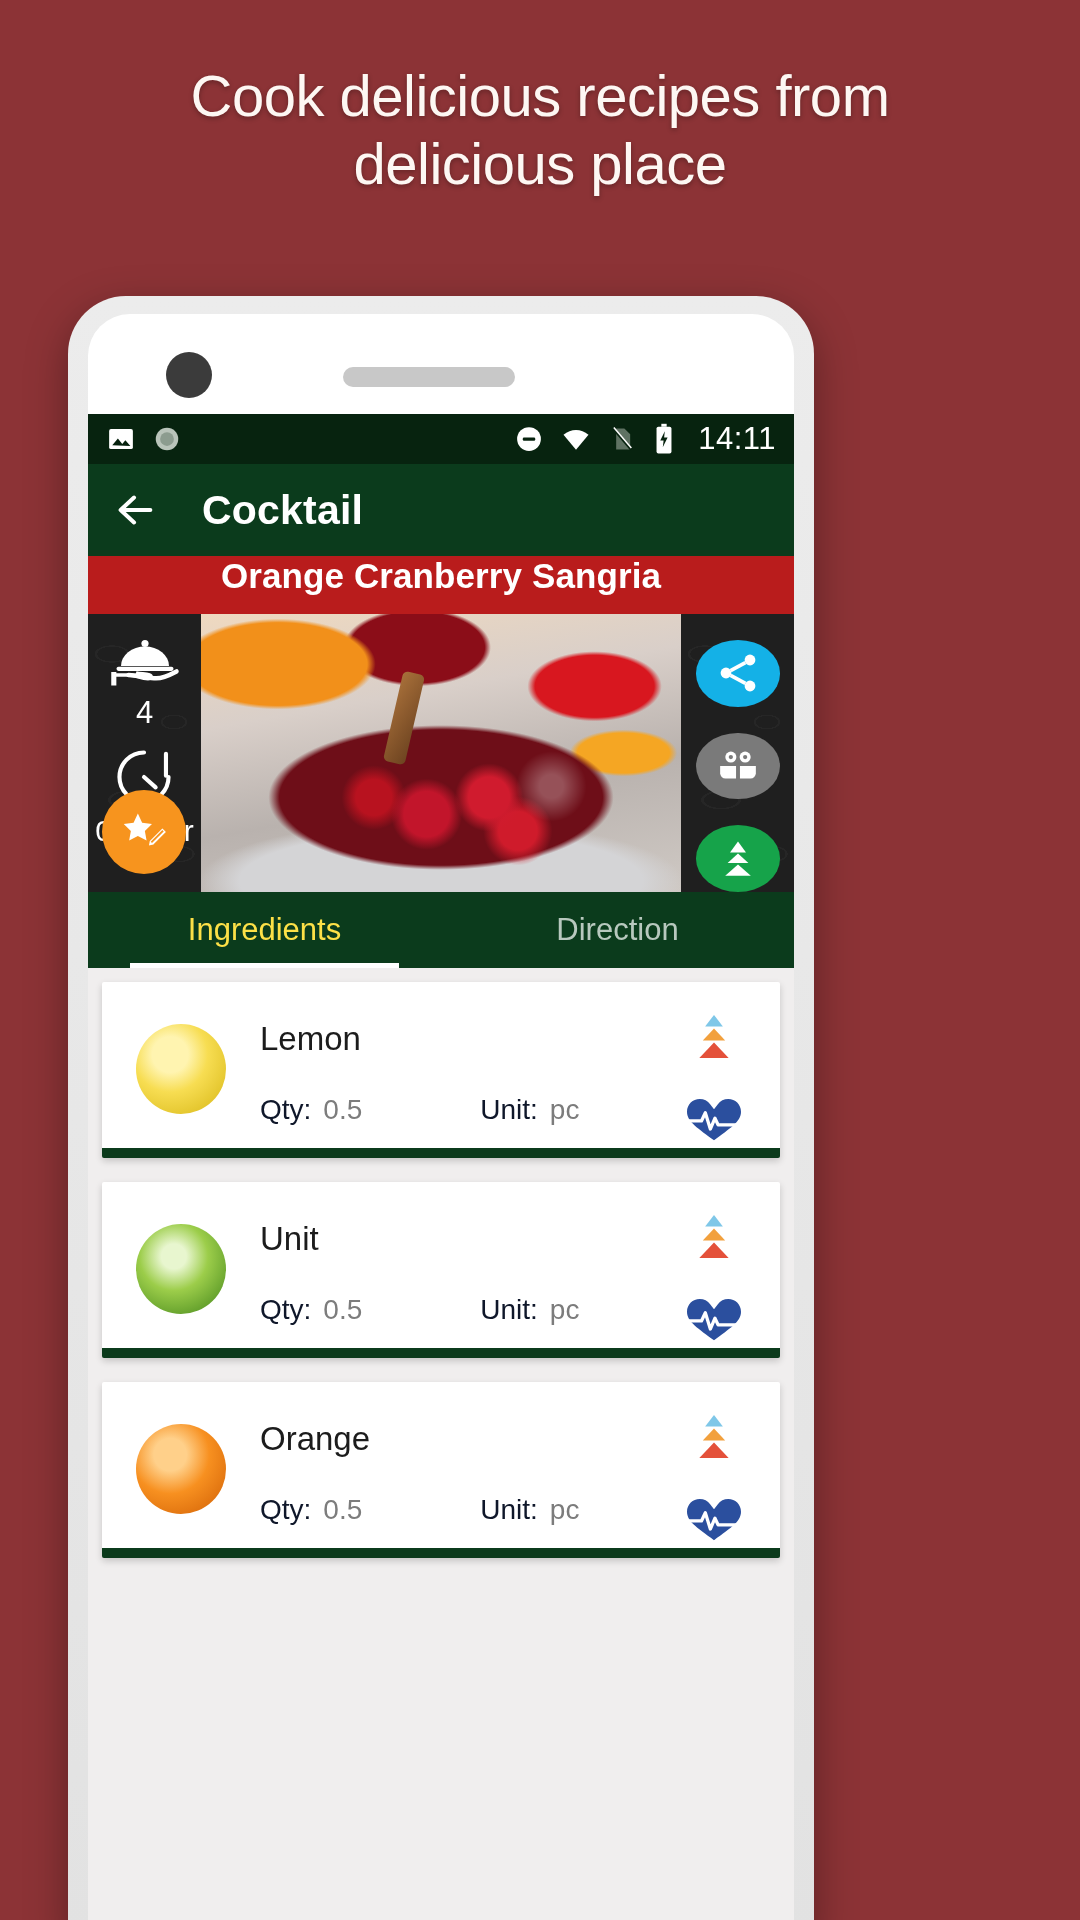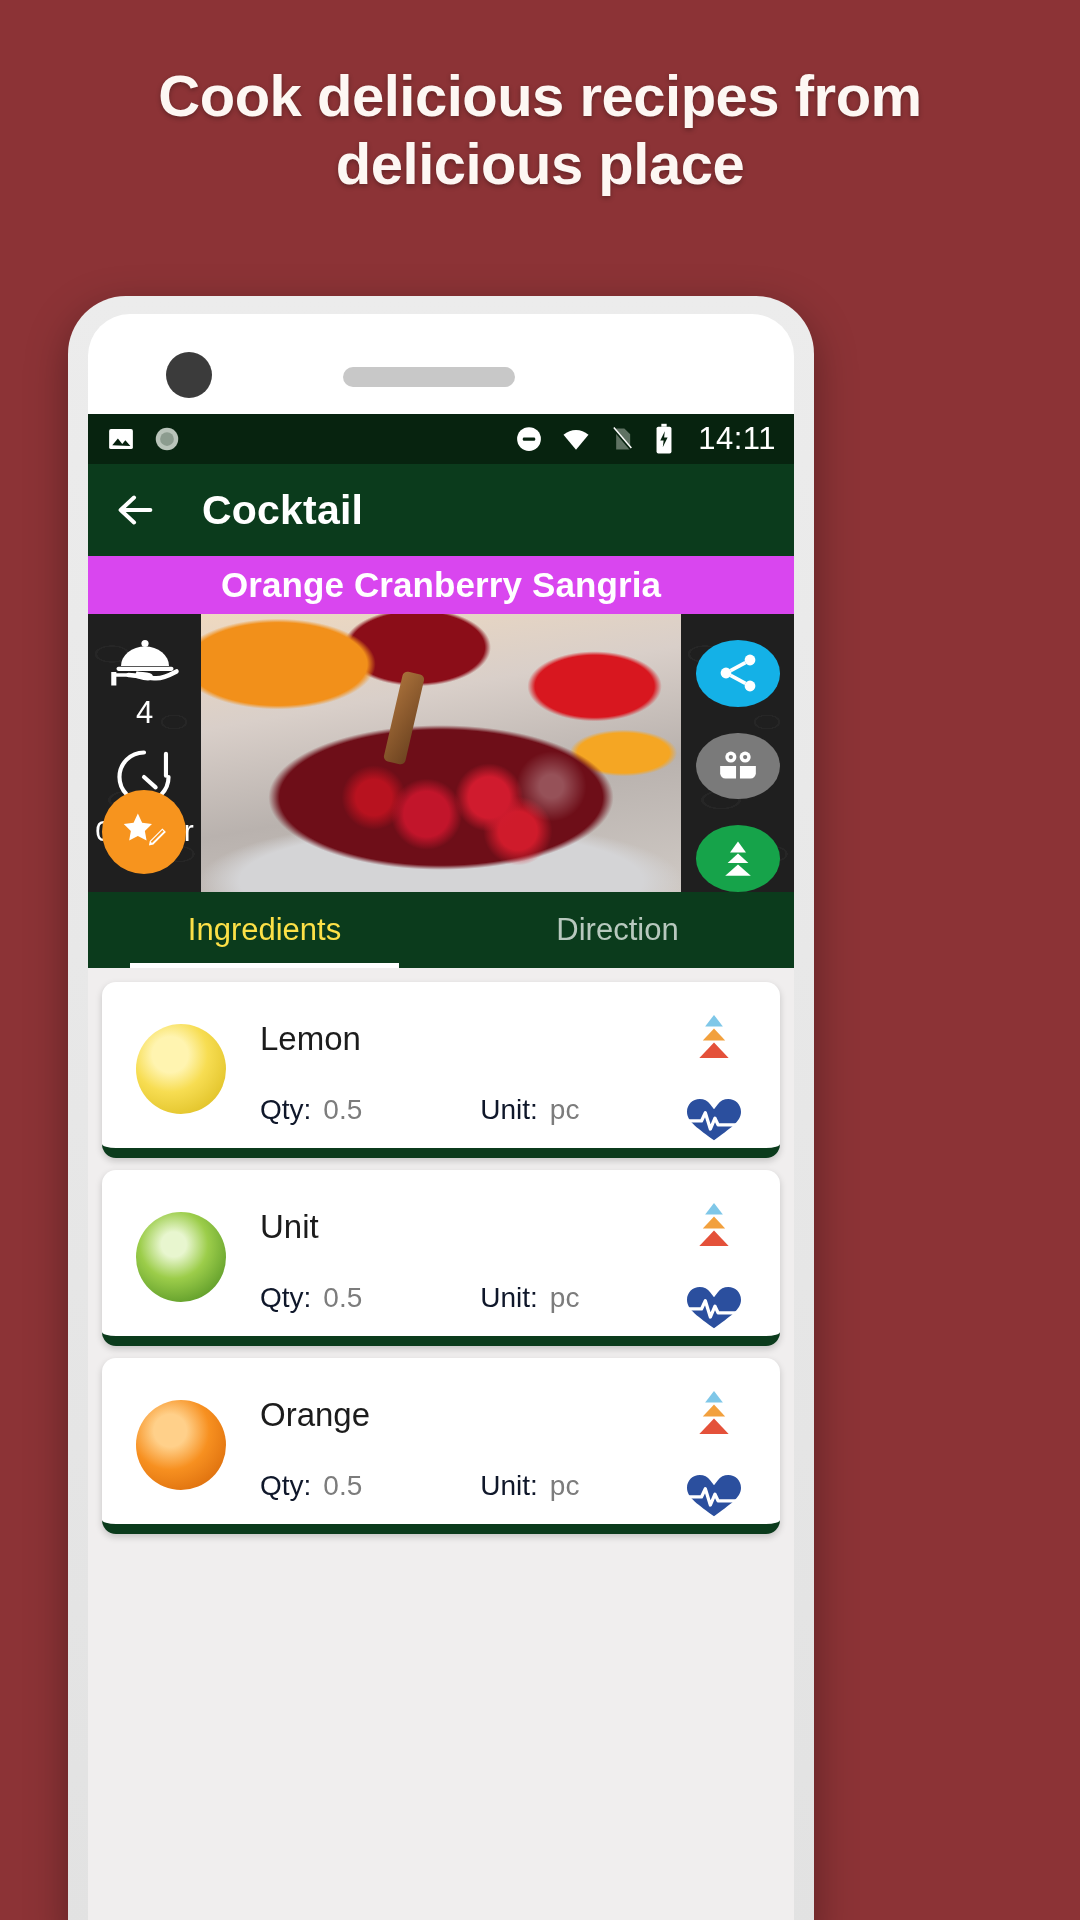--- a/index.html
+++ b/index.html
@@ -6,21 +6,21 @@
   html,body { width:1080px; height:1920px; overflow:hidden; }
   body {
     font-family:"Liberation Sans", sans-serif;
     background:#8c3336;
     position:relative;
   }
   
   .promo {
     position:absolute; top:62px; left:0; width:1080px;
     text-align:center; color:#fdf7f3;
-    font-size:58px; line-height:1.18; font-weight:700;
+    font-size:58px; line-height:1.18; font-weight:400;
     letter-spacing:-0.5px;
     text-shadow:0 2px 5px rgba(0,0,0,.30);
   }
   
   .phone {
     position:absolute; left:68px; top:296px;
     width:746px; height:1640px;
     background:linear-gradient(180deg,#ececec 0%,#e2e2e2 100%);
     border-radius:58px 58px 0 0;
     box-shadow:0 14px 42px rgba(0,0,0,.34);
@@ -65,22 +65,22 @@
     height:92px; background:#0b3b1c;
     display:flex; align-items:center; padding:0 24px;
   }
   .back-arrow { width:46px; height:46px; flex:0 0 auto; }
   .appbar-title {
     color:#ffffff; font-size:41px; font-weight:700;
     margin-left:44px; letter-spacing:.2px;
   }
   
   .recipe-title-bar {
-    background:#d946ef; height:58px;
-    display:flex; align-items:center; justify-content:center;
+    background:#b91c1c; height:58px;
+    display:flex; align-items:flex-start; justify-content:center;
   }
   .recipe-title {
     color:#ffffff; font-size:35px; font-weight:700; letter-spacing:.1px;
   }
   
   .hero { display:flex; height:278px; }
   .side-panel {
     width:113px; position:relative;
     background:#1f1f1f;
     overflow:hidden;
@@ -144,22 +144,22 @@
   }
   .tab span { font-size:31px; color:#b8c8be; }
   .tab.active span { color:#fde047; }
   .tab.active::after {
     content:""; position:absolute; bottom:0; left:12%; width:76%;
     height:5px; background:#ffffff;
   }
   
   .list { padding:14px 14px 0 14px; }
   .card {
-    background:#ffffff; border-radius:14px;
-    margin-bottom:12px; position:relative;
+    background:#ffffff; border-radius:2px;
+    margin-bottom:24px; position:relative;
     box-shadow:0 3px 7px rgba(0,0,0,.18);
     border-bottom:10px solid #0b3b1c;
     height:176px; padding:16px 18px 0 18px;
     display:flex;
   }
   .card-thumb {
     width:90px; height:90px; border-radius:50%;
     margin-top:26px; margin-left:16px; flex:0 0 auto;
     overflow:hidden; position:relative;
   }

